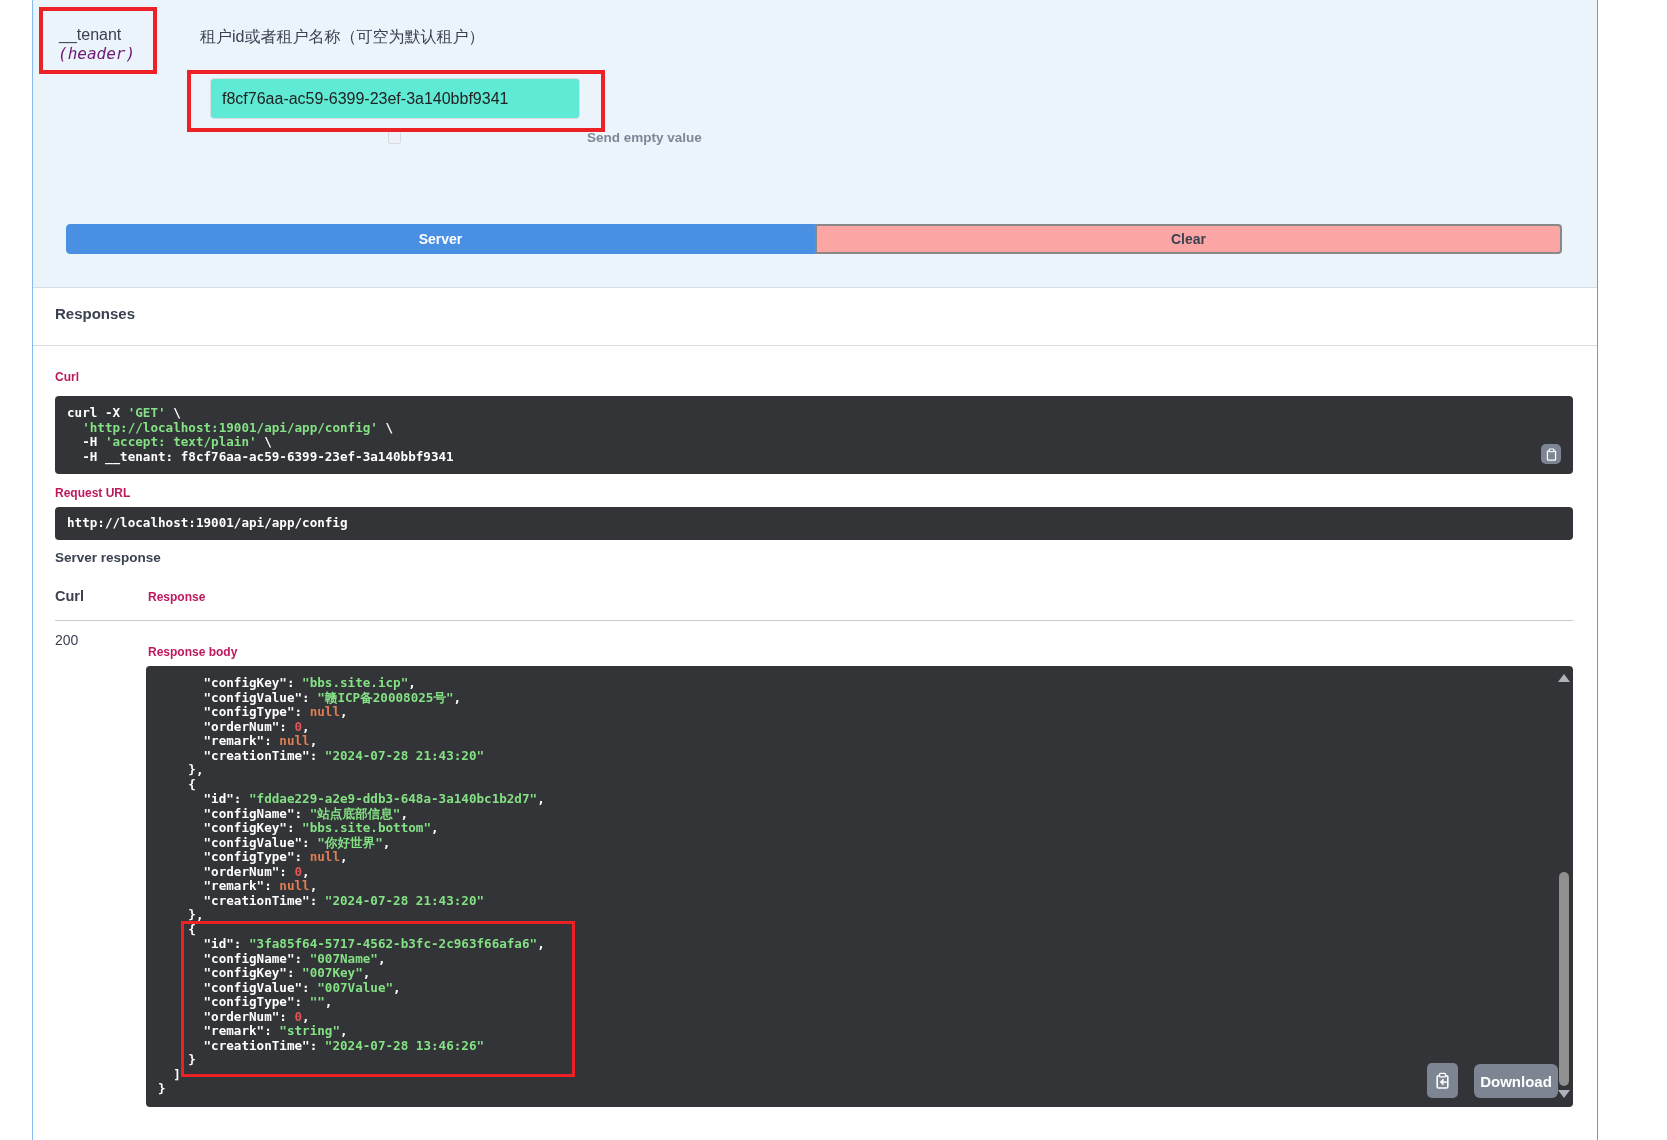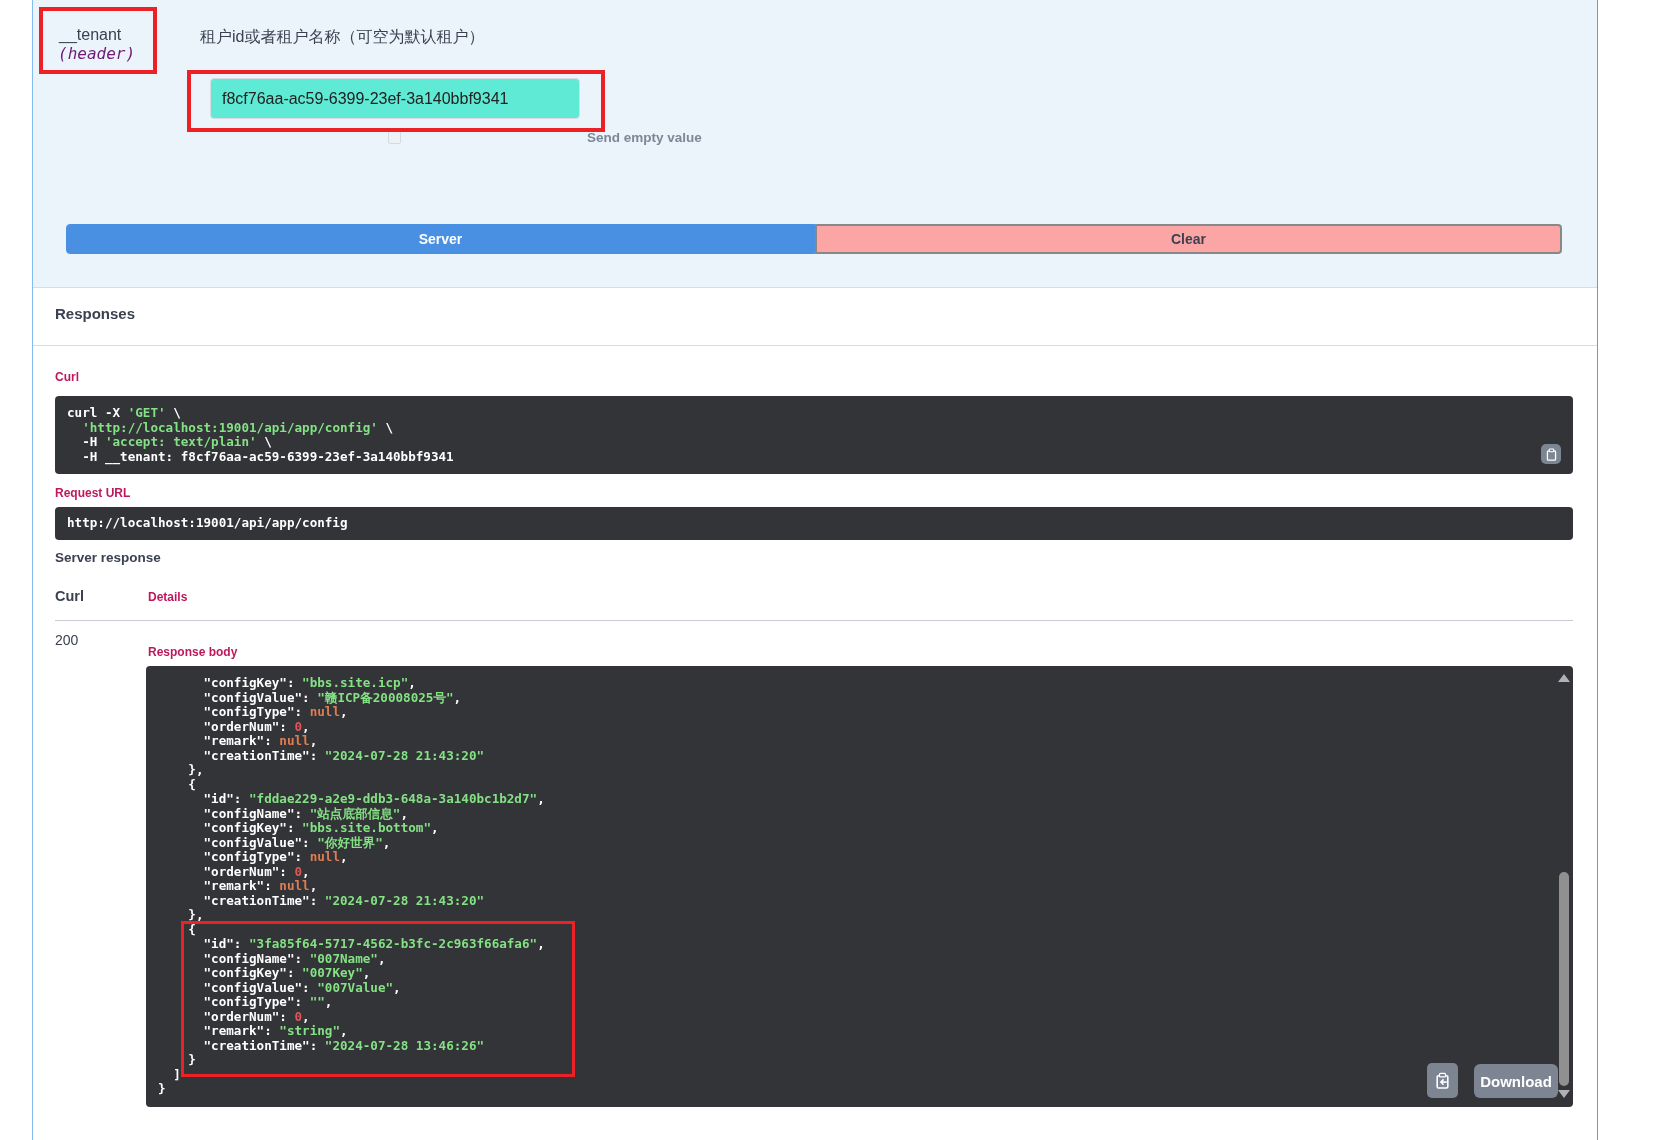--- a/index.html
+++ b/index.html
@@ -90,21 +90,21 @@
     </span>
   </button>
 
   <div class="abs lbl" style="left:55px; top:486px;">Request URL</div>
   <div class="abs codeblock" style="left:55px; top:507px; width:1518px; height:33px; padding-top:9px;">
     <div class="url-text">http://localhost:19001/api/app/config</div>
   </div>
 
   <div class="abs lbl-md" style="left:55px; top:550px;">Server response</div>
   <div class="abs code-hd" style="left:55px; top:588px;">Curl</div>
-  <div class="abs lbl" style="left:148px; top:590px;">Details</div>
+  <div class="abs lbl" style="left:148px; top:590px;">Response</div>
   <div class="abs divider" style="left:55px; top:620px; width:1518px;"></div>
   <div class="abs status-code" style="left:55px; top:632px;">200</div>
 
   <div class="abs lbl" style="left:148px; top:645px;">Response body</div>
   <div class="abs codeblock" style="left:146px; top:666px; width:1427px; height:441px;">
       <div class="cl"><span class="c-key">      "configKey"</span><span class="c-plain">: </span><span class="c-str">"bbs.site.icp"</span><span class="c-plain">,</span></div>
       <div class="cl"><span class="c-key">      "configValue"</span><span class="c-plain">: </span><span class="c-str">"赣ICP备20008025号"</span><span class="c-plain">,</span></div>
       <div class="cl"><span class="c-key">      "configType"</span><span class="c-plain">: </span><span class="c-lit">null</span><span class="c-plain">,</span></div>
       <div class="cl"><span class="c-key">      "orderNum"</span><span class="c-plain">: </span><span class="c-num">0</span><span class="c-plain">,</span></div>
       <div class="cl"><span class="c-key">      "remark"</span><span class="c-plain">: </span><span class="c-lit">null</span><span class="c-plain">,</span></div>

